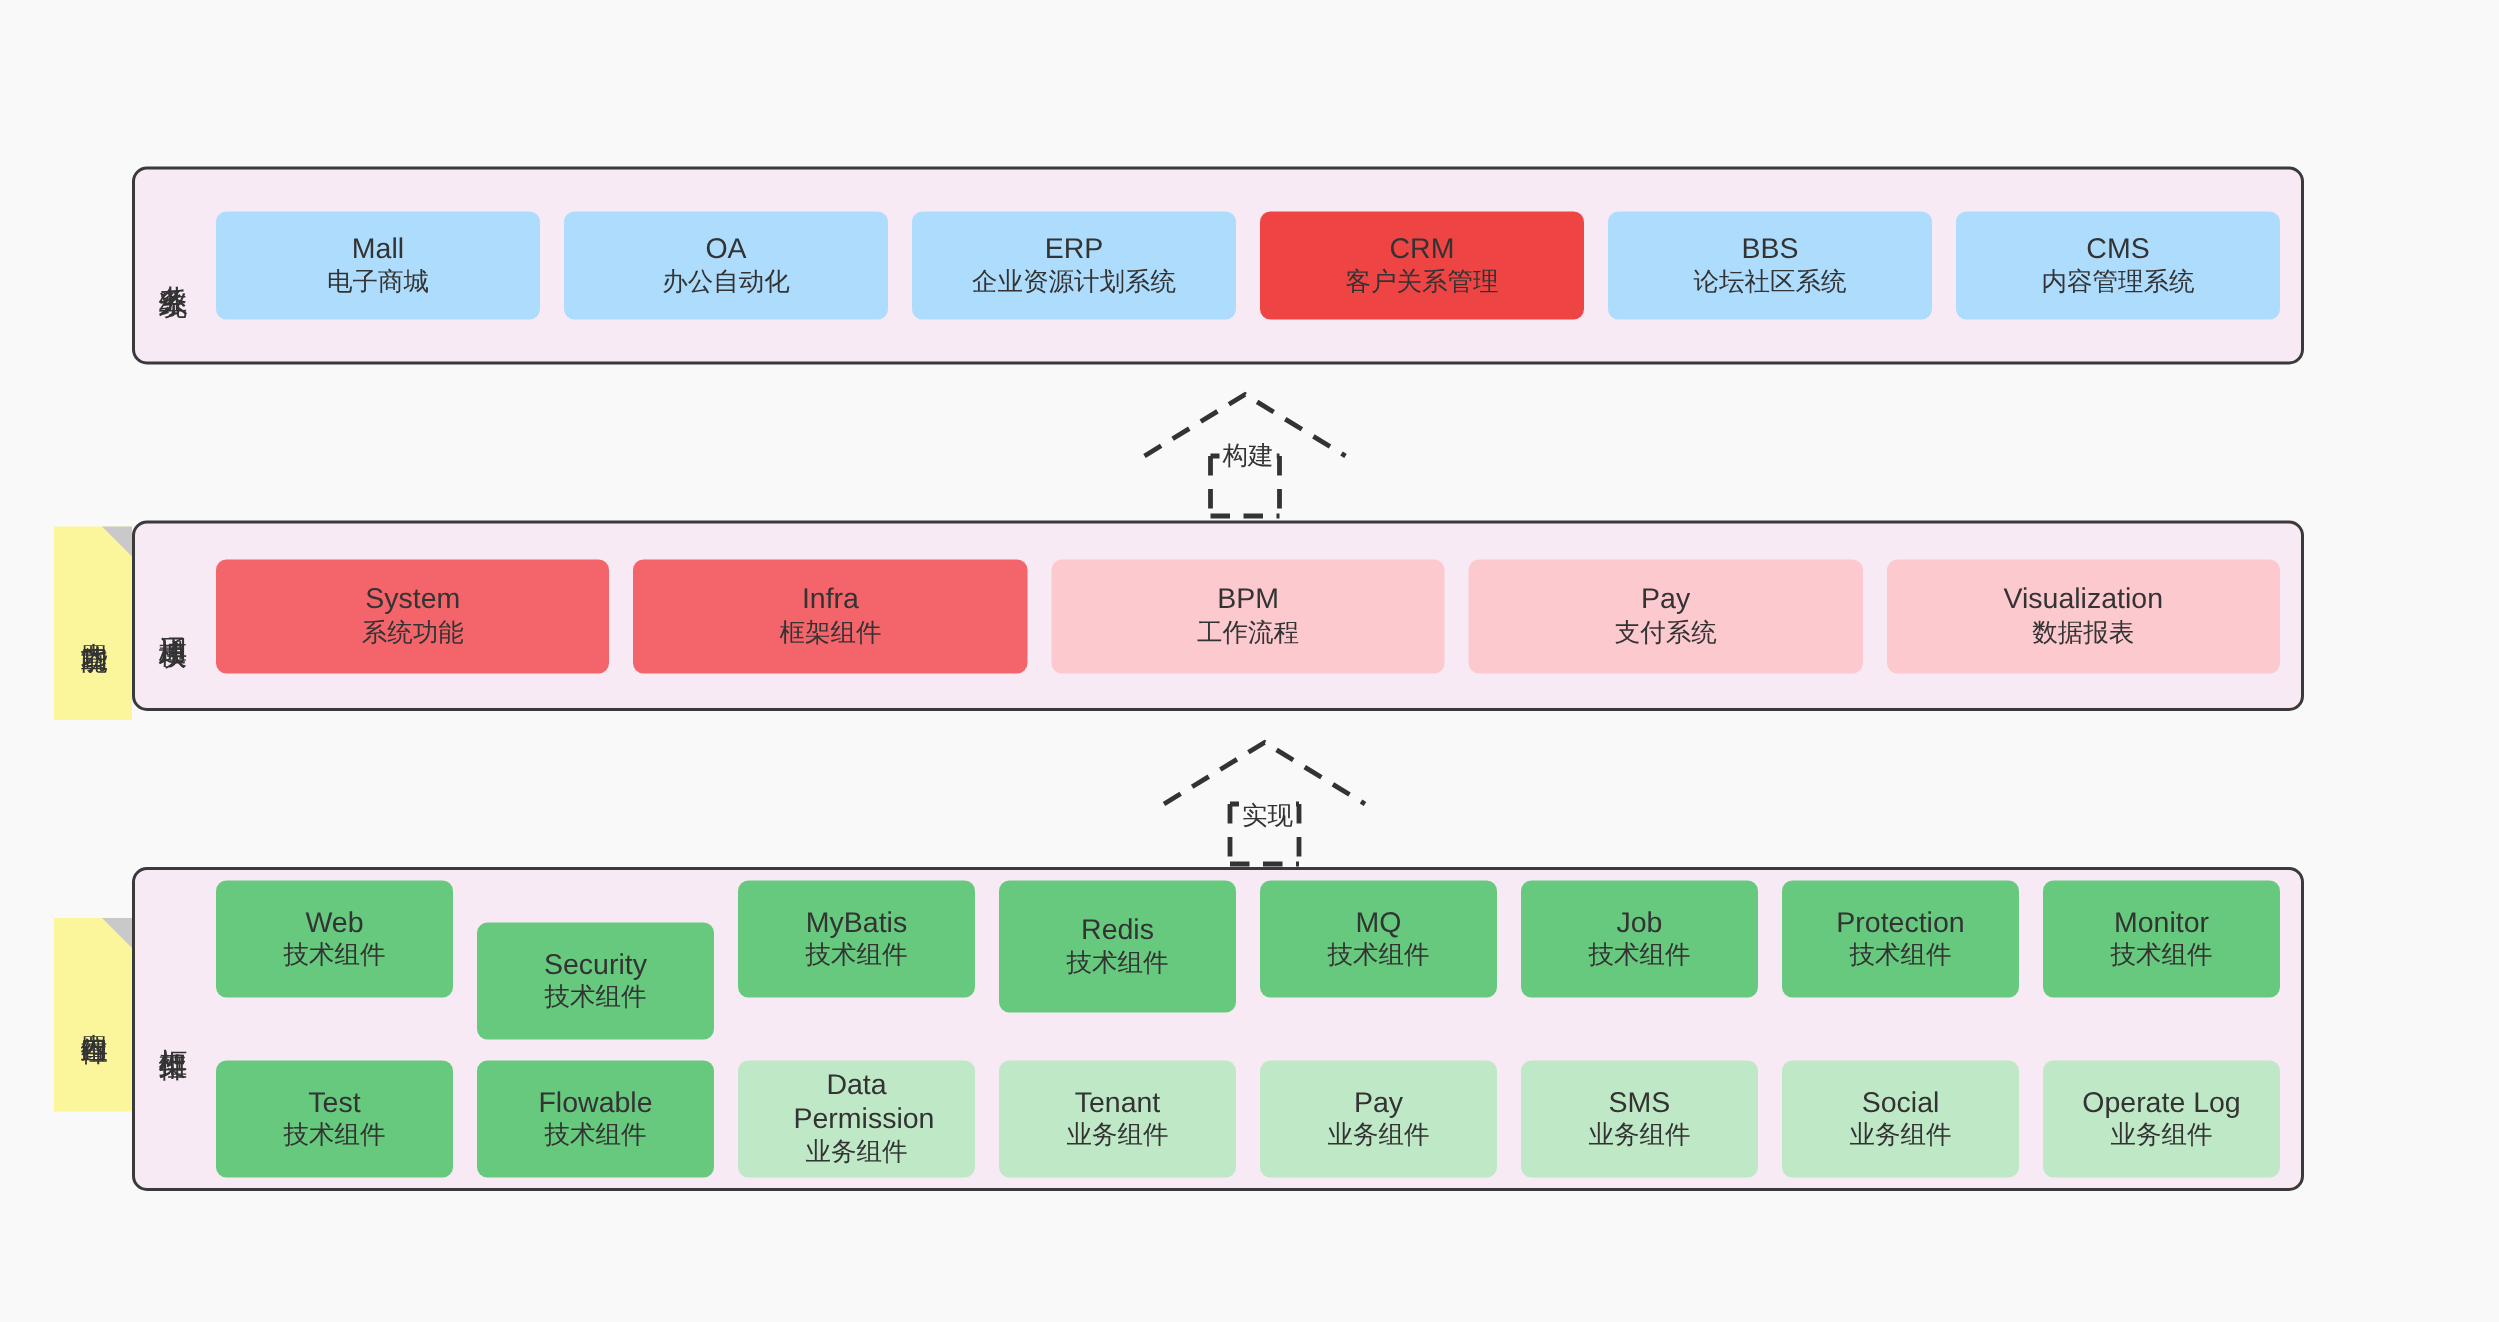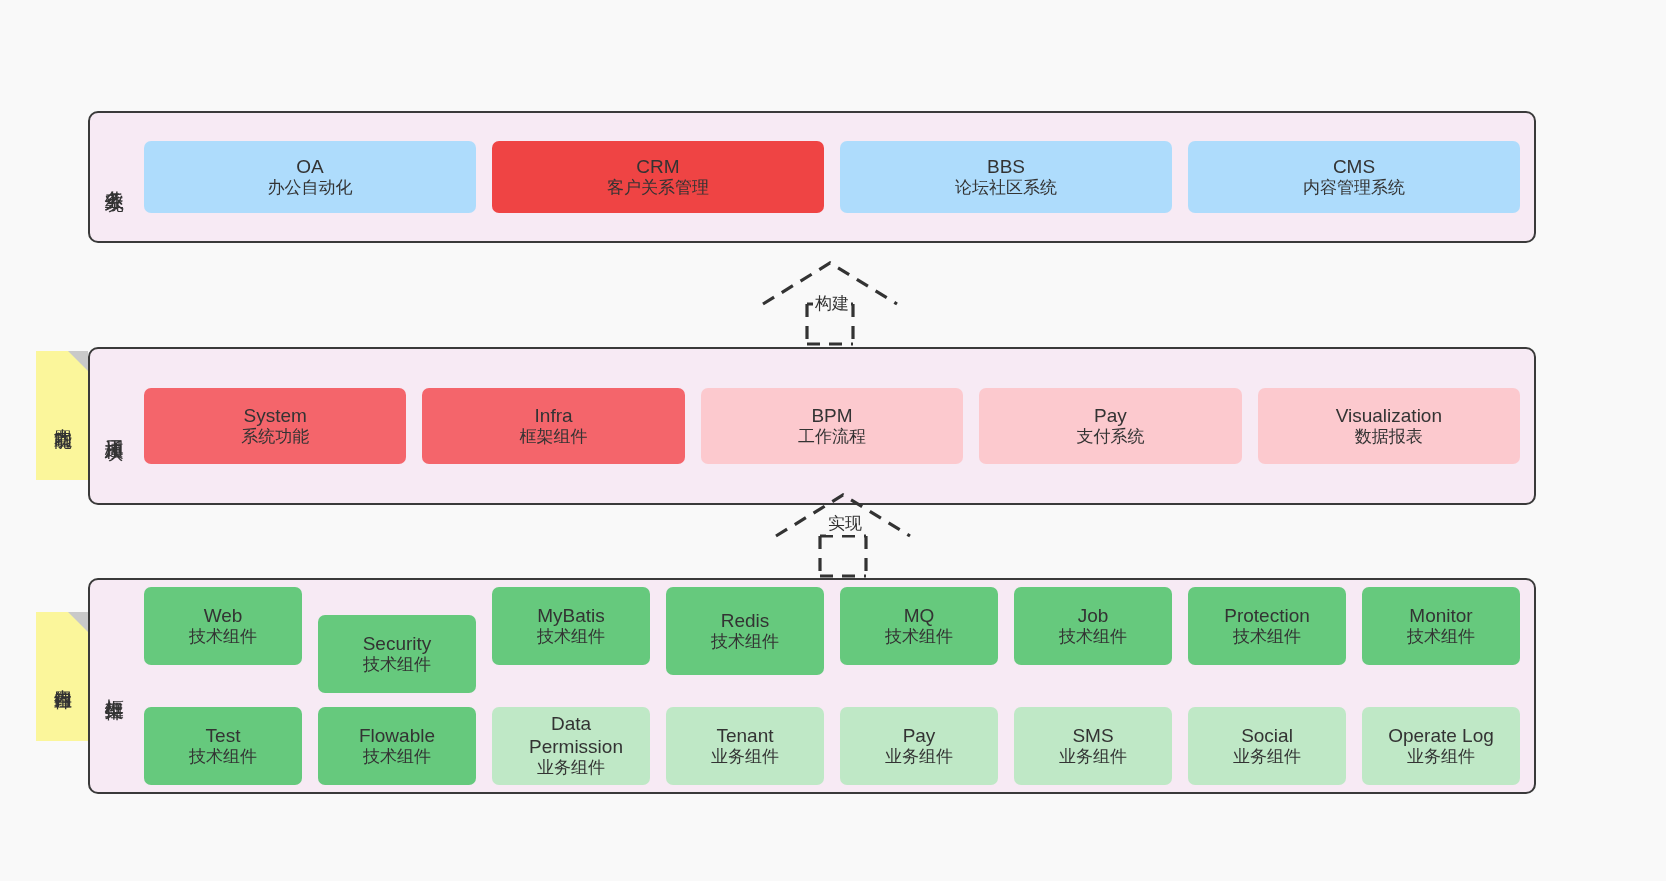--- a/index.html
+++ b/index.html
@@ -106,22 +106,30 @@
 </head>
 <body>
 
 <div id="stage">
 
   <div class="band" id="band-business" style="left:88px;top:111px;width:1448px;height:132px;">
     <div class="band-label">业务系统</div>
     <div class="band-body">
       <div class="row">
         <div class="card" style="background:#aedcfc;height:72px;">
+          <span class="t1">Mall</span>
+          <span class="t2">电子商城</span>
+        </div>
+        <div class="card" style="background:#aedcfc;height:72px;">
           <span class="t1">OA</span>
           <span class="t2">办公自动化</span>
+        </div>
+        <div class="card" style="background:#aedcfc;height:72px;">
+          <span class="t1">ERP</span>
+          <span class="t2">企业资源计划系统</span>
         </div>
         <div class="card" style="background:#ef4444;height:72px;">
           <span class="t1">CRM</span>
           <span class="t2">客户关系管理</span>
         </div>
         <div class="card" style="background:#aedcfc;height:72px;">
           <span class="t1">BBS</span>
           <span class="t2">论坛社区系统</span>
         </div>
         <div class="card" style="background:#aedcfc;height:72px;">
@@ -138,21 +146,21 @@
       <path d="M52 46 L52 86 M52 46 L98 46 M98 46 L98 86 M52 86 L98 86" stroke="#333" stroke-width="3.2" stroke-dasharray="13 9" fill="none"></path>
     </svg>
     <span class="conn-label" style="left:58px;top:34px;">构建</span>
   </div>
 
   <div class="sticky" style="left:36px;top:351px;height:129px;">
     <span class="fold"></span>
     <span>内置功能</span>
   </div>
 
-  <div class="band" id="band-common" style="left:88px;top:347px;width:1448px;height:158px;">
+  <div class="band" id="band-common" style="left:88px;top:347px;width:1448px;height:127px;">
     <div class="band-label">通用模块</div>
     <div class="band-body">
       <div class="row">
         <div class="card" style="background:#f4656b;height:76px;">
           <span class="t1">System</span>
           <span class="t2">系统功能</span>
         </div>
         <div class="card" style="background:#f4656b;height:76px;">
           <span class="t1">Infra</span>
           <span class="t2">框架组件</span>
@@ -171,21 +179,21 @@
         </div>
       </div>
     </div>
   </div>
 
   <div class="conn" style="left:768px;top:490px;width:150px;height:86px;">
     <svg width="150" height="86" viewBox="0 0 150 86" fill="none">
       <path d="M8 46 L75 5 L142 46" stroke="#333" stroke-width="3.2" stroke-dasharray="13 9" stroke-linecap="butt" fill="none"></path>
       <path d="M52 46 L52 86 M52 46 L98 46 M98 46 L98 86 M52 86 L98 86" stroke="#333" stroke-width="3.2" stroke-dasharray="13 9" fill="none"></path>
     </svg>
-    <span class="conn-label" style="left:58px;top:22px;text-align:center;">实现</span>
+    <span class="conn-label" style="left:58px;top:42px;text-align:center;">实现</span>
   </div>
 
   <div class="sticky" style="left:36px;top:612px;height:129px;">
     <span class="fold"></span>
     <span>内置组件</span>
   </div>
 
   <div class="band" id="band-framework" style="left:88px;top:578px;width:1448px;height:216px;">
     <div class="band-label">框架组件</div>
     <div class="band-body">

